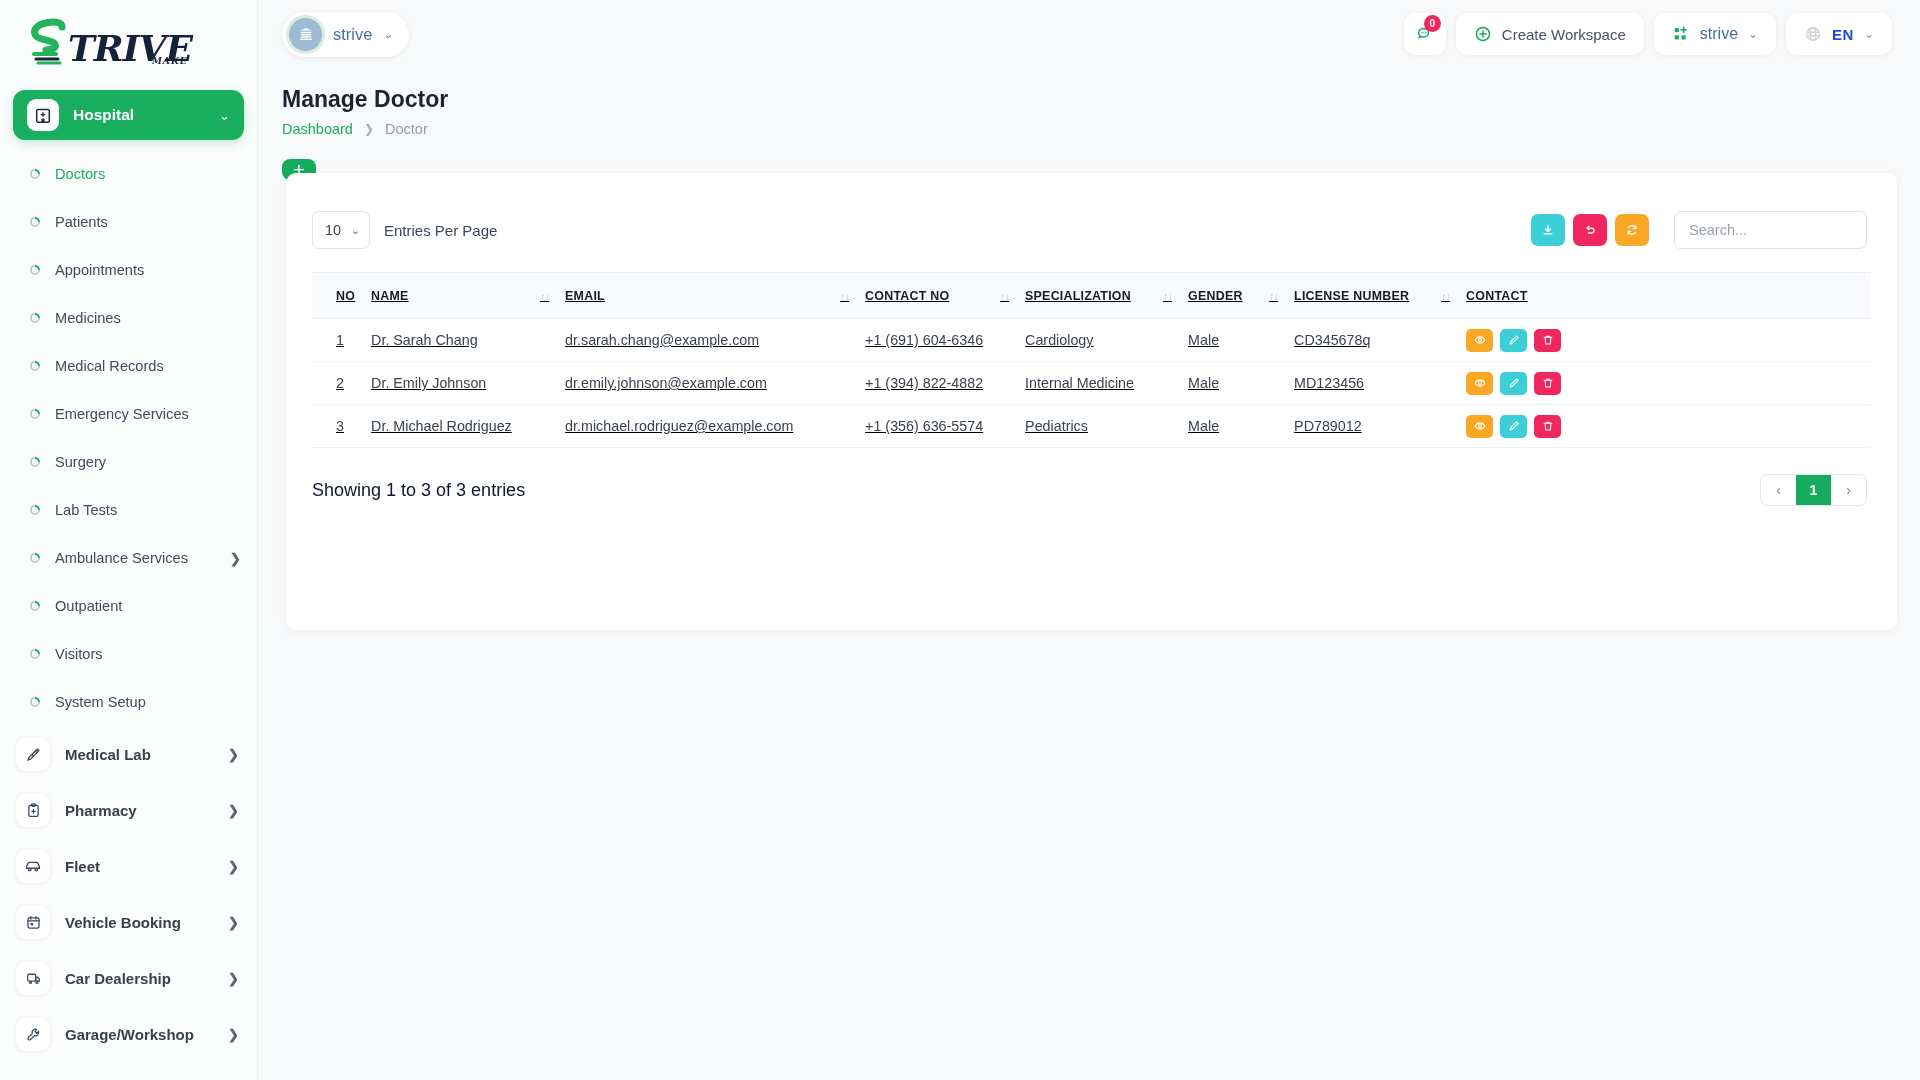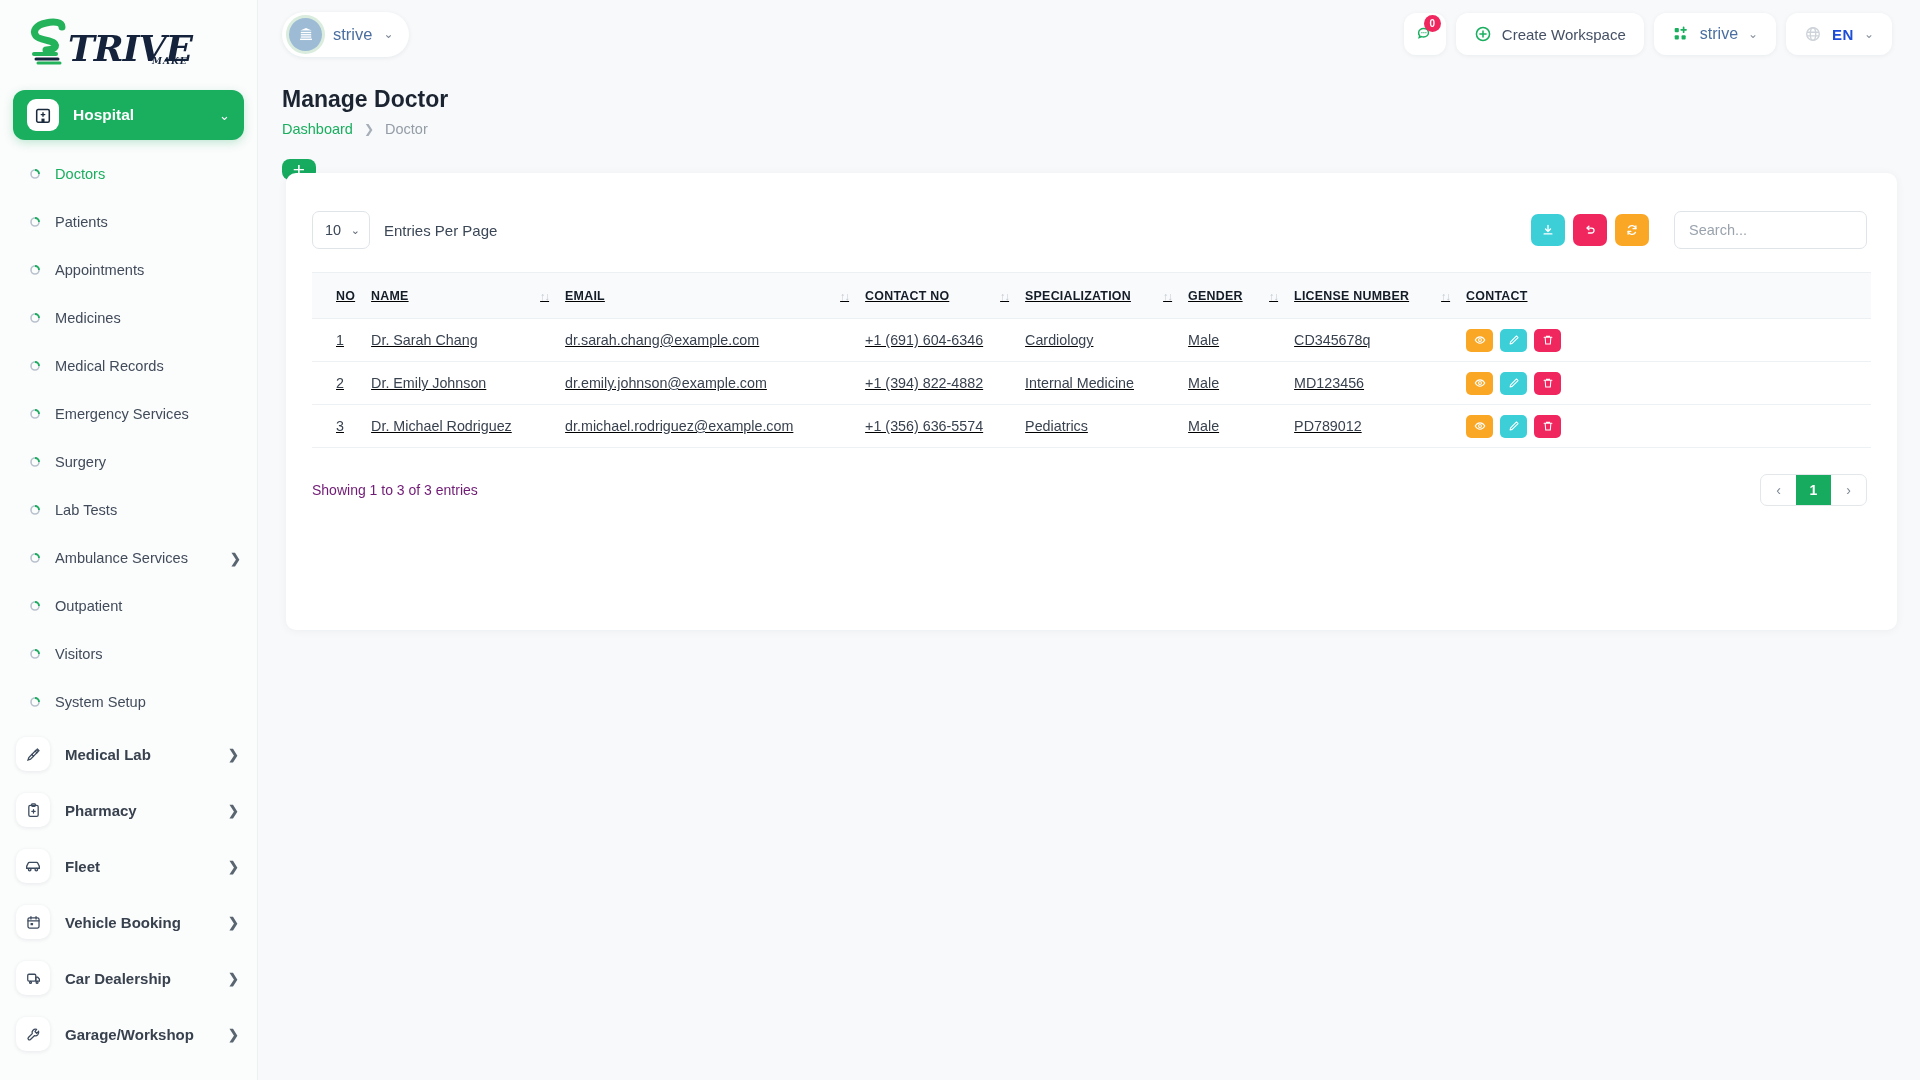--- a/index.html
+++ b/index.html
@@ -230,21 +230,21 @@
     width: 27px; height: 23px; border-radius: 5px;
     display: flex; align-items: center; justify-content: center;
     cursor: pointer;
   }
 
   
   .card-footer {
     display: flex; align-items: center; justify-content: space-between;
     padding: 26px 30px 0 26px;
   }
-  .showing-text { font-size: 14px; color: #701a75; }
+  .showing-text { font-size: 18px; color: #0f172a; }
   .pager {
     display: flex; align-items: center;
     border: 1px solid #e3e7ea; border-radius: 7px; overflow: hidden;
     height: 32px; background: #fff;
   }
   .pg {
     width: 35px; height: 32px; display: flex;
     align-items: center; justify-content: center;
     cursor: pointer; font-size: 14px; color: #7b8794;
   }

